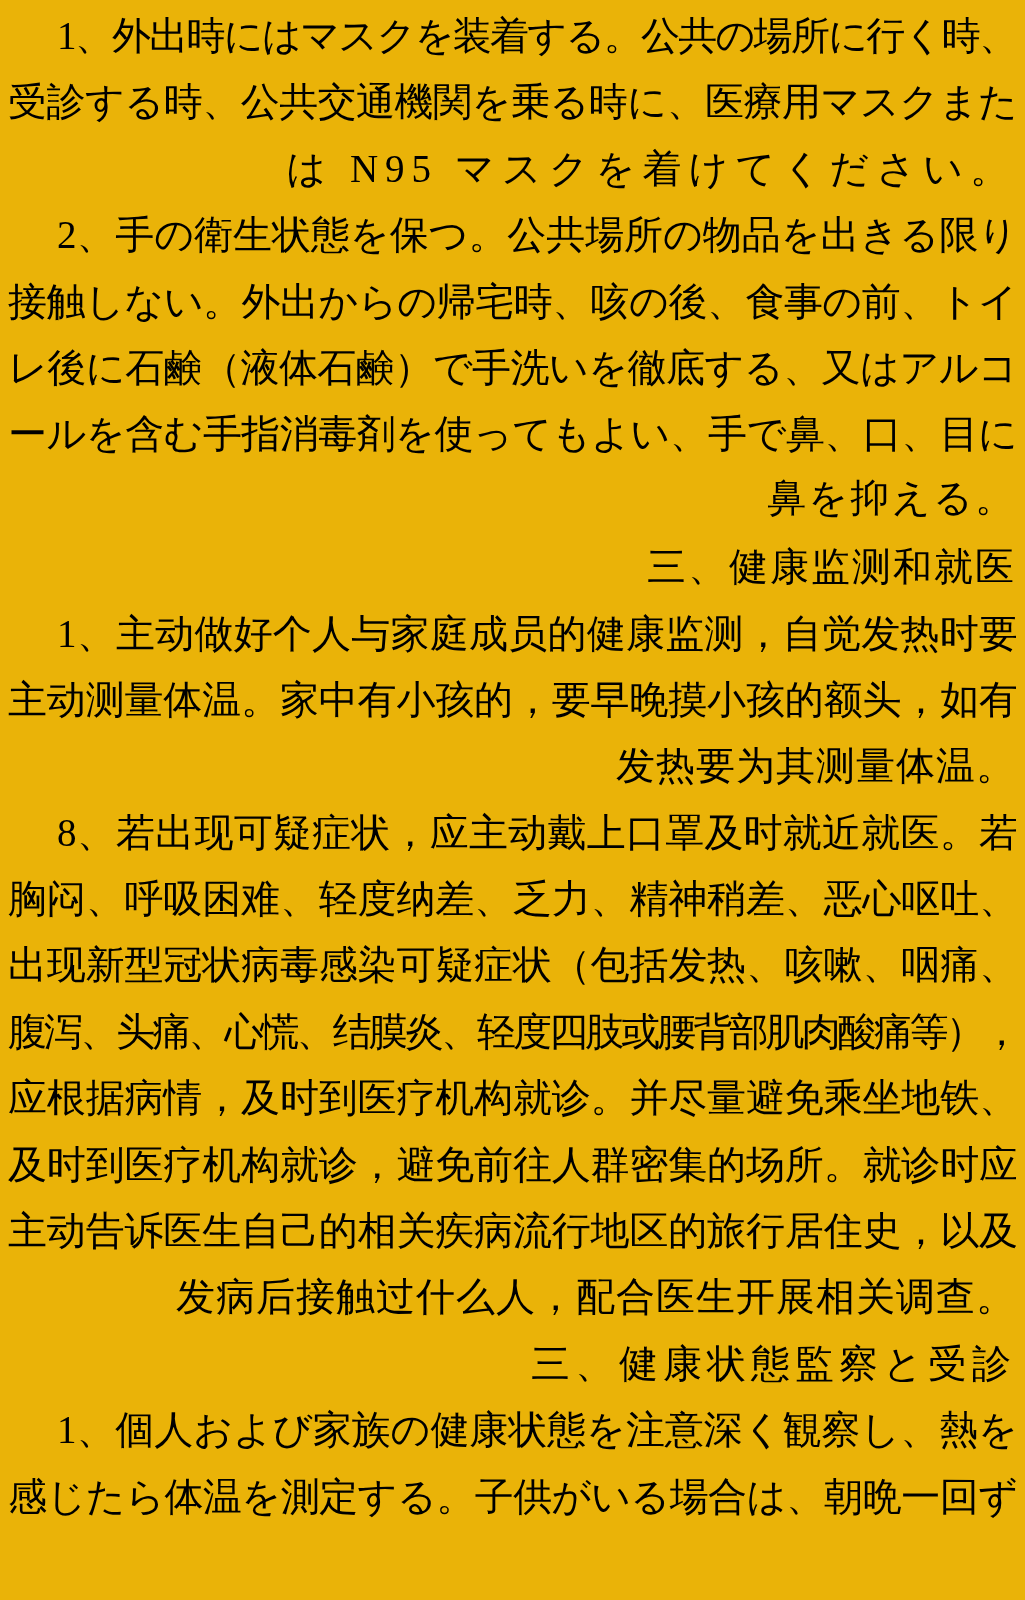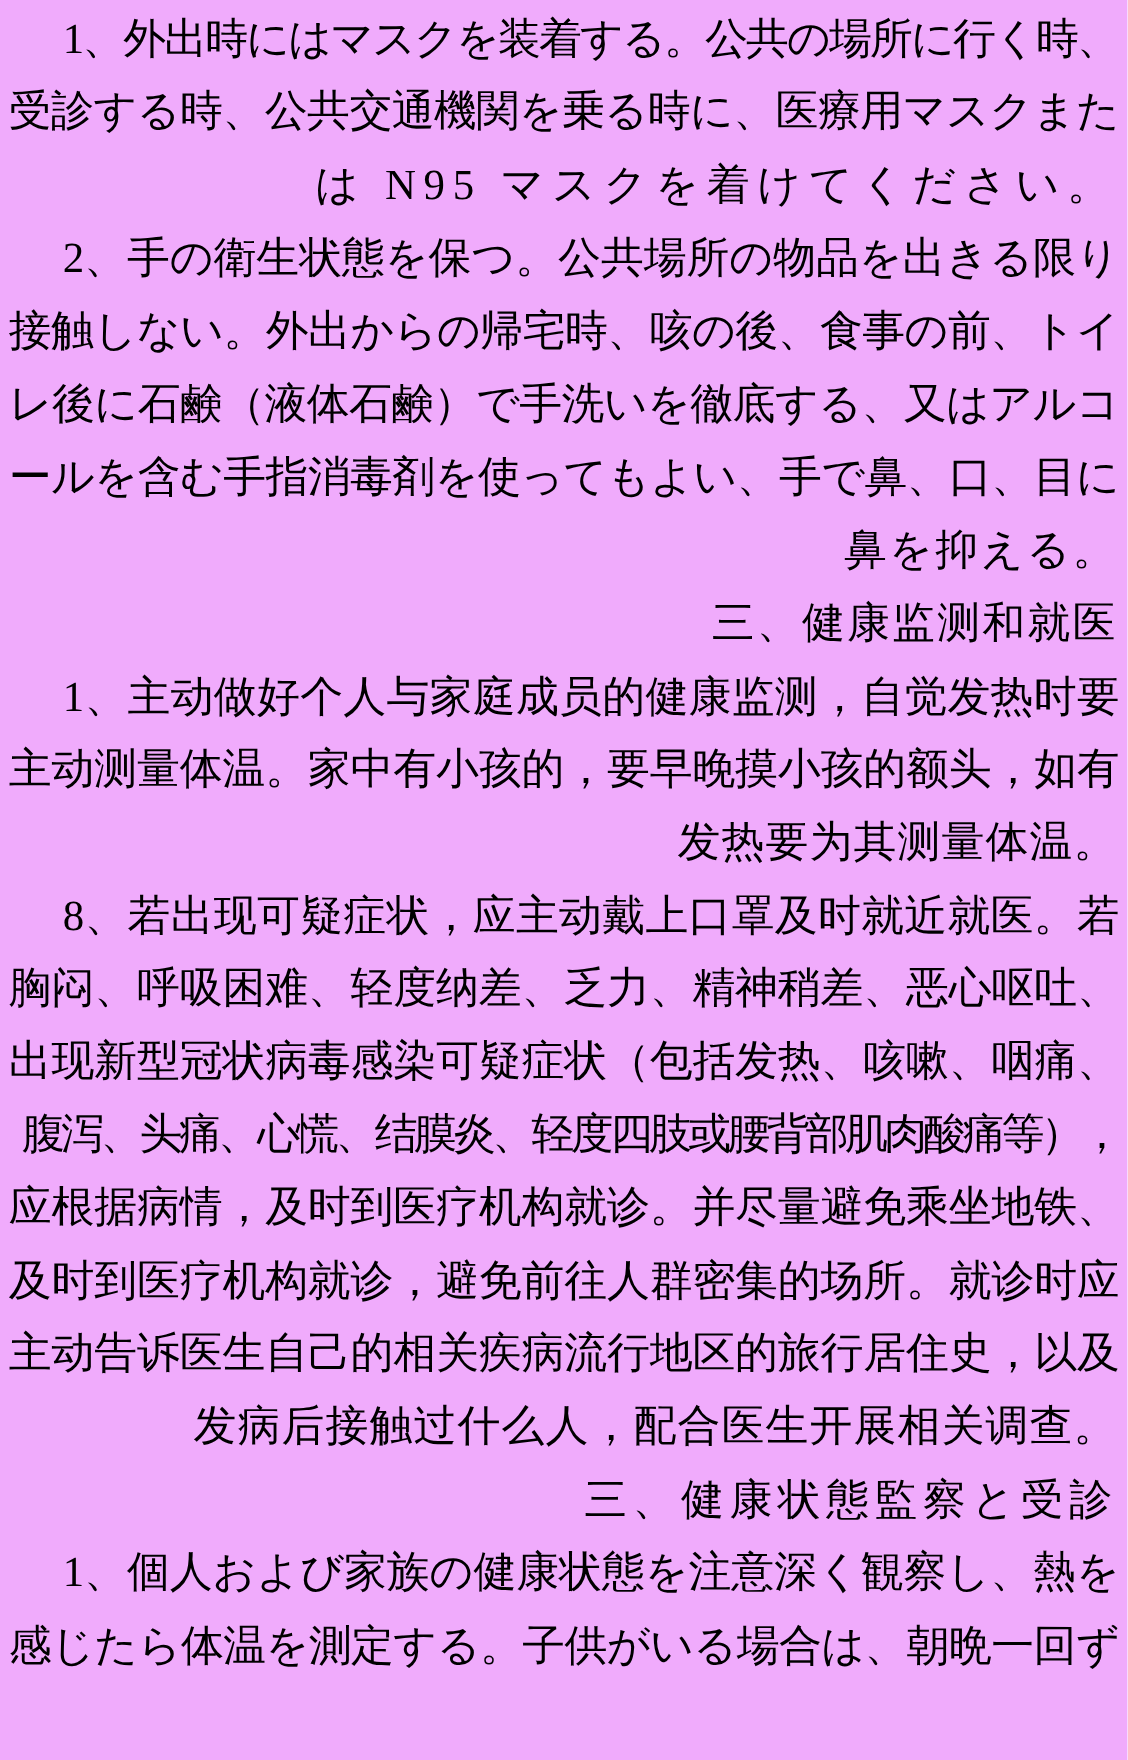--- a/index.html
+++ b/index.html
@@ -28,39 +28,38 @@
   }
   .line.justify {
     white-space: normal;
     text-align: justify;
     text-align-last: justify;
     text-justify: inter-character;
     letter-spacing: -2px; 
   }
   .line.tight {
     letter-spacing: -5px;
-    margin-left: 12px;
   }
   .line.indent {
     text-indent: 49px;
   }
 </style>
 </head>
 <body>
 
-<main class="page" style="background: #f0abfc; color: rgb(0, 0, 0);">
+<main class="page" style="background: #eab308; color: rgb(0, 0, 0);">
 
 <div class="line indent justify">1、外出時にはマスクを装着する。公共の場所に行く時、</div>
     <div class="line justify">受診する時、公共交通機関を乗る時に、医療用マスクまた</div>
     <div class="line" style="letter-spacing: 7px;">は N95 マスクを着けてください。</div>
     <div class="line indent justify">2、手の衛生状態を保つ。公共場所の物品を出きる限り</div>
     <div class="line justify">接触しない。外出からの帰宅時、咳の後、食事の前、トイ</div>
     <div class="line justify">レ後に石鹸（液体石鹸）で手洗いを徹底する、又はアルコ</div>
     <div class="line justify">ールを含む手指消毒剤を使ってもよい、手で鼻、口、目に</div>
-    <div class="line" style="letter-spacing: 2px;">鼻を抑える。</div>
+    <div class="line" style="letter-spacing: 2px; font-family: Liberation Mono, monospace;">鼻を抑える。</div>
     <div class="line indent" style="letter-spacing: 2px;">三、健康监测和就医</div>
     <div class="line indent justify">1、主动做好个人与家庭成员的健康监测，自觉发热时要</div>
     <div class="line justify">主动测量体温。家中有小孩的，要早晚摸小孩的额头，如有</div>
     <div class="line" style="letter-spacing: 1px;">发热要为其测量体温。</div>
     <div class="line indent justify">8、若出现可疑症状，应主动戴上口罩及时就近就医。若</div>
     <div class="line justify">胸闷、呼吸困难、轻度纳差、乏力、精神稍差、恶心呕吐、</div>
     <div class="line justify">出现新型冠状病毒感染可疑症状（包括发热、咳嗽、咽痛、</div>
     <div class="line justify tight">腹泻、头痛、心慌、结膜炎、轻度四肢或腰背部肌肉酸痛等），</div>
     <div class="line justify">应根据病情，及时到医疗机构就诊。并尽量避免乘坐地铁、</div>
     <div class="line justify">及时到医疗机构就诊，避免前往人群密集的场所。就诊时应</div>

